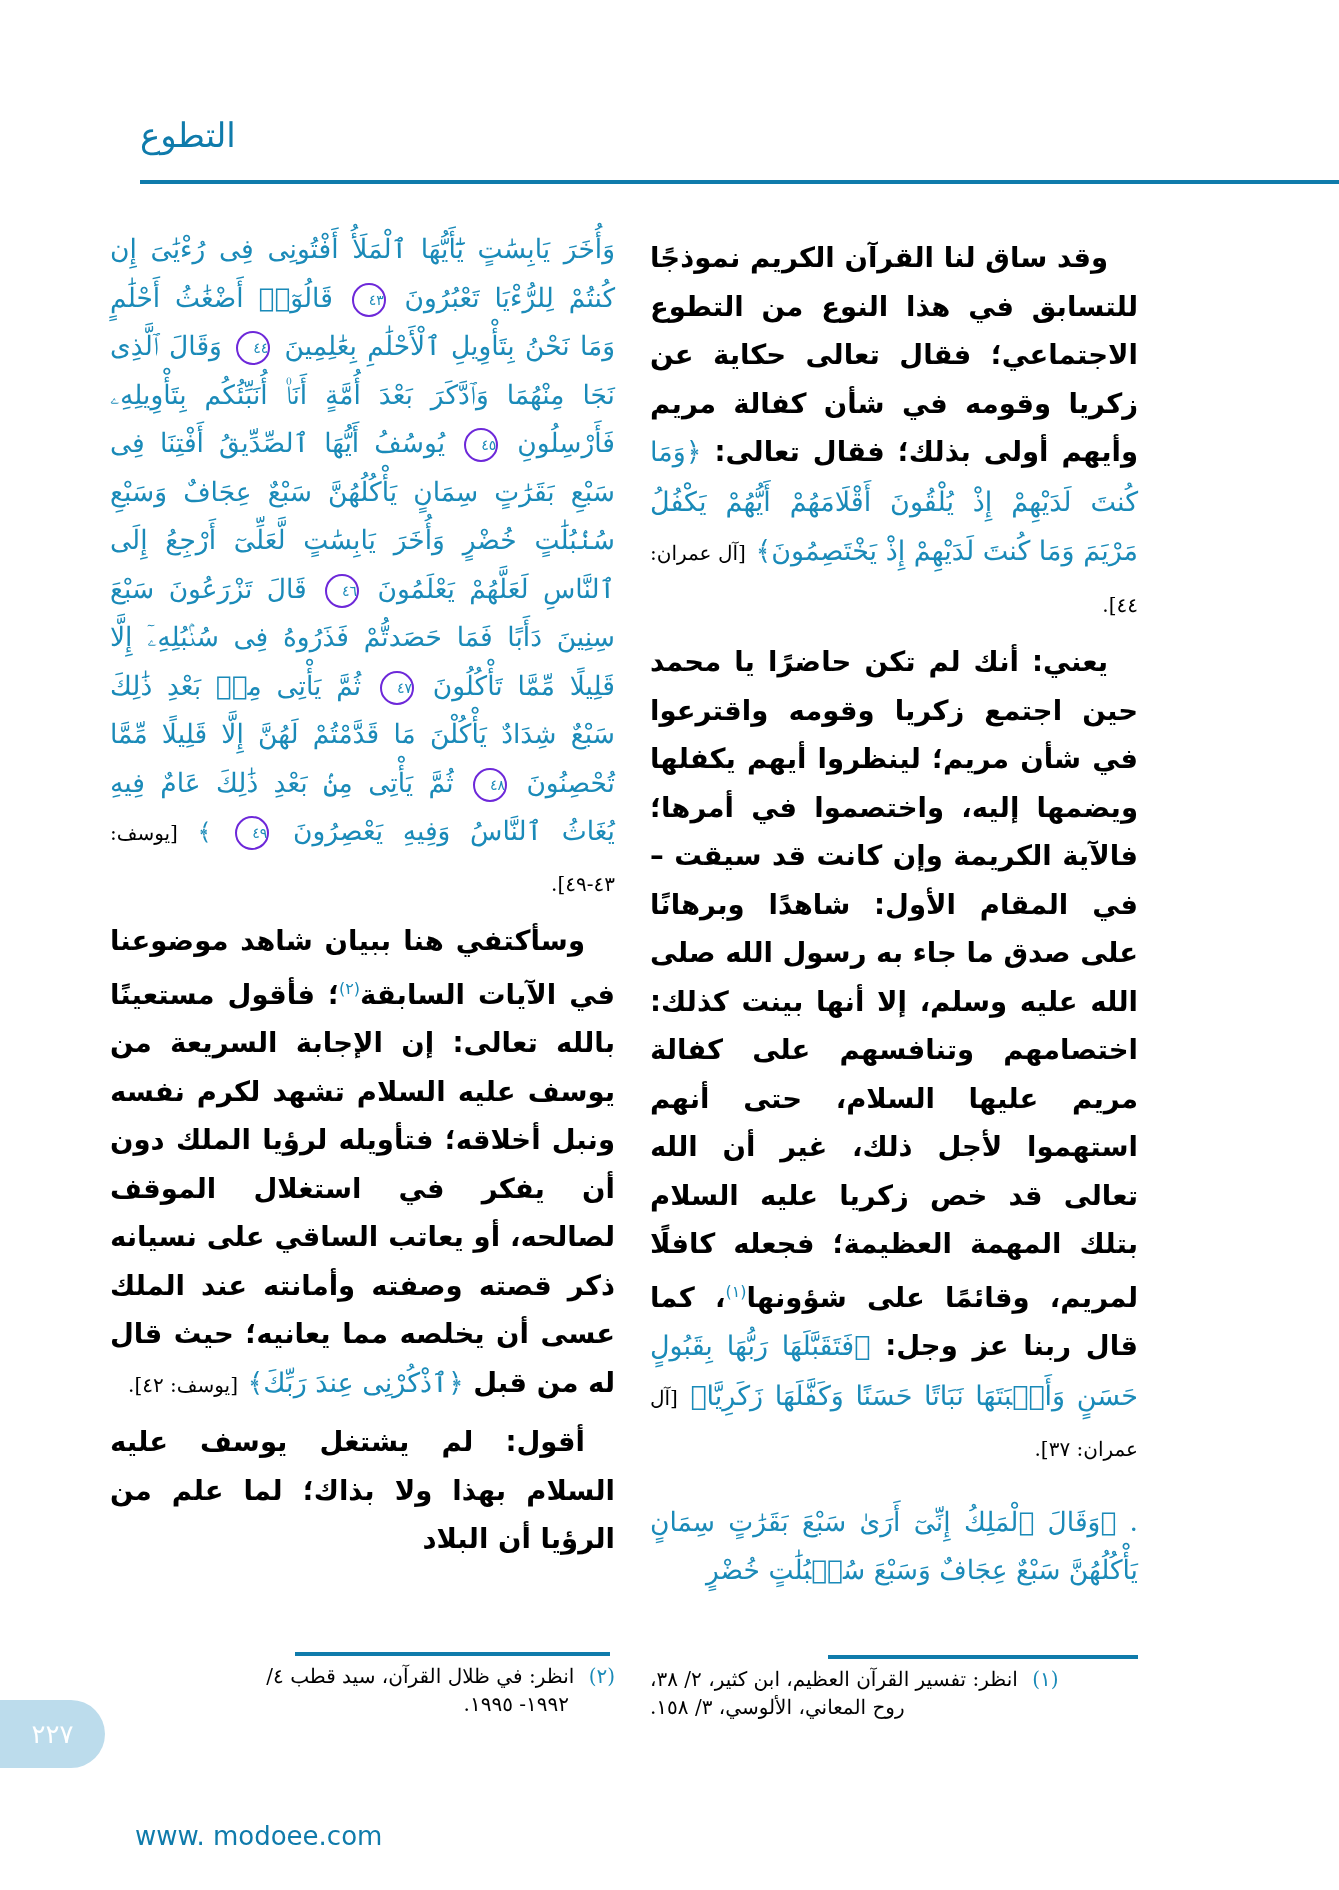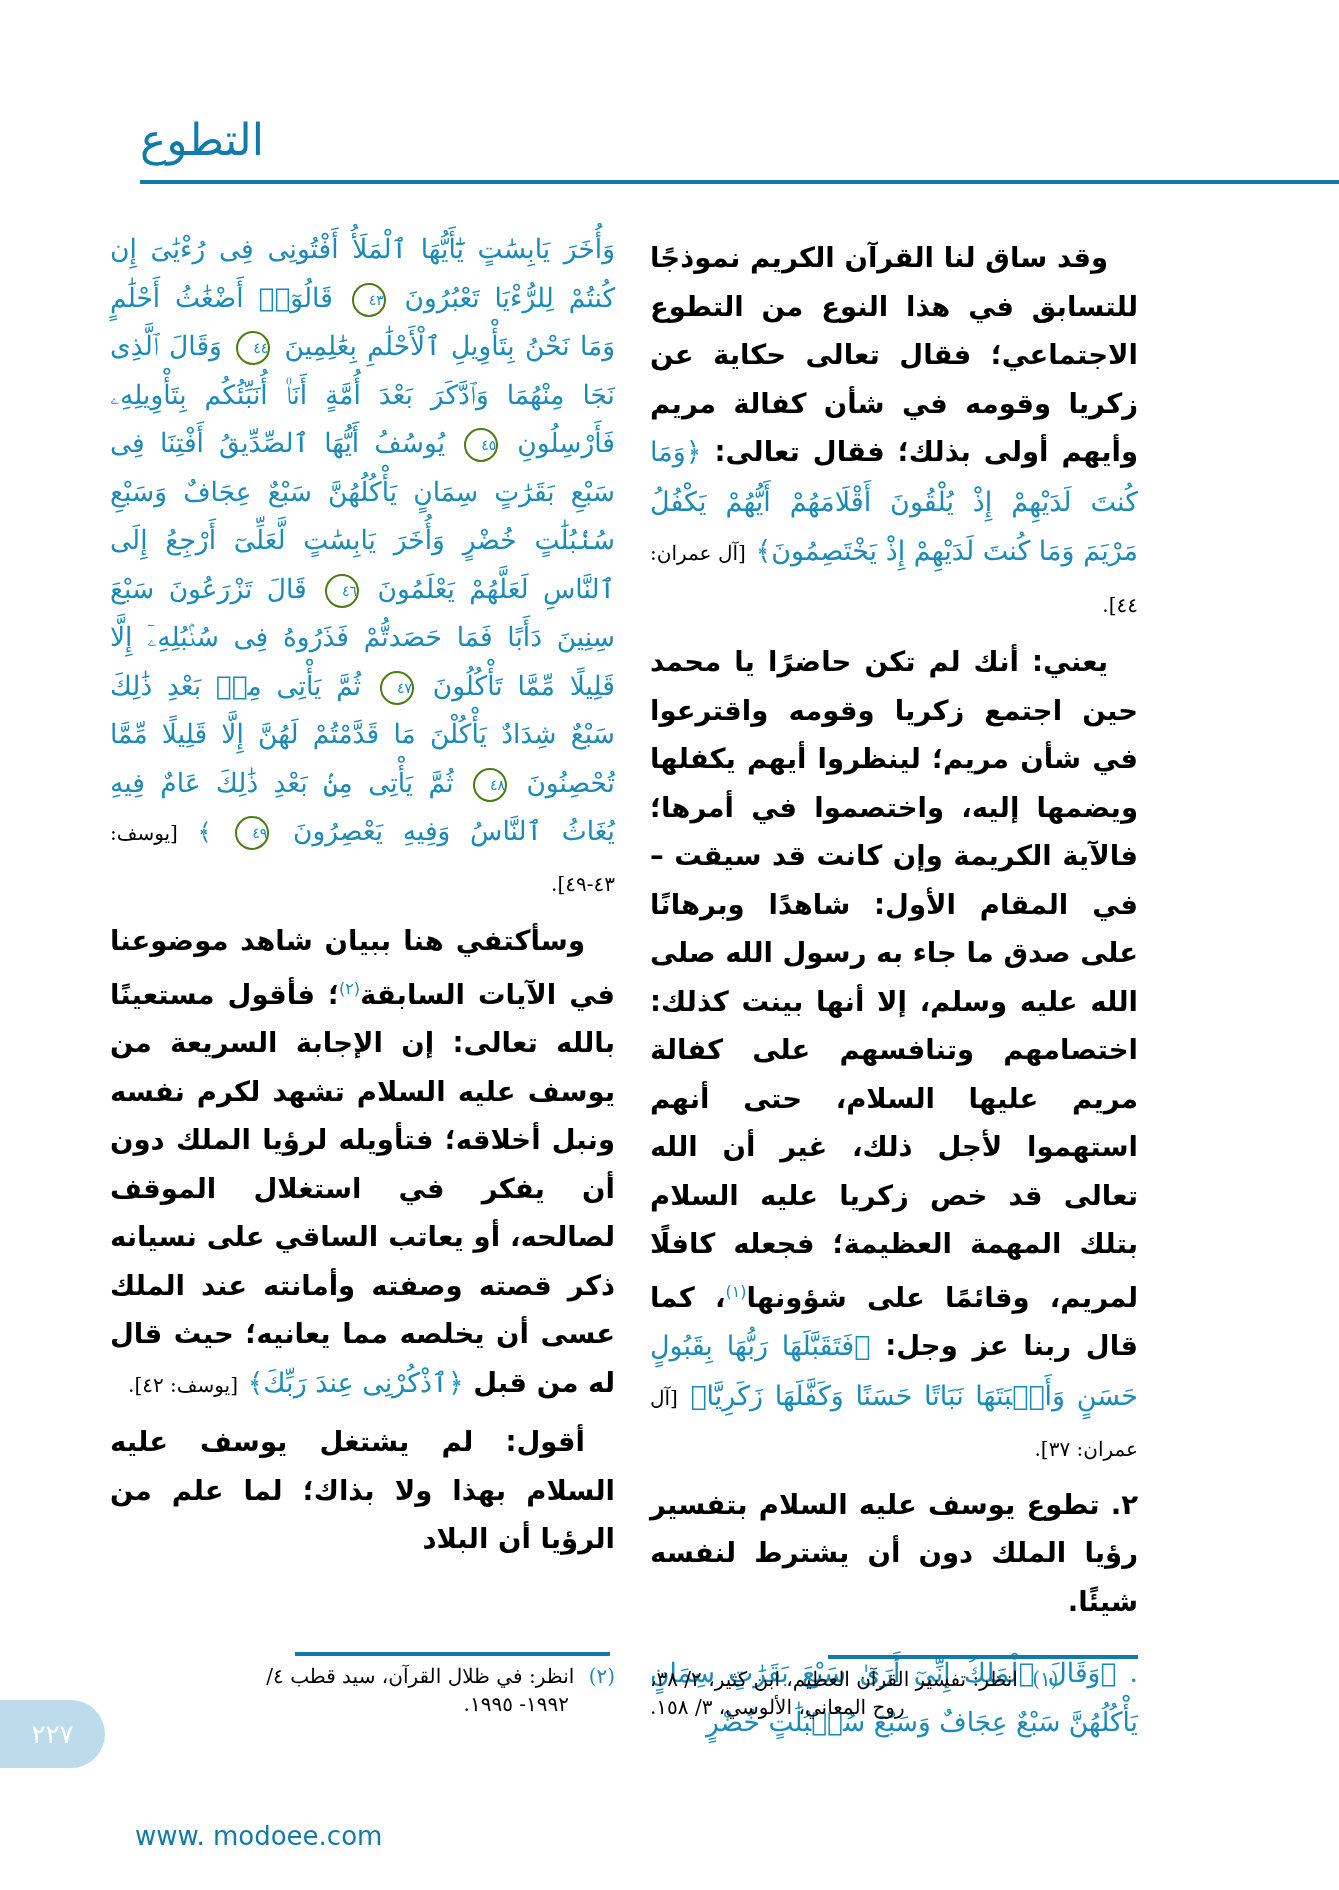--- a/index.html
+++ b/index.html
@@ -2,21 +2,21 @@
 <html lang="ar" dir="rtl"><head>
 <meta charset="utf-8">
 <style>
   html, body { margin: 0; padding: 0; background: #ffffff; }
   body {
     width: 1339px; height: 1890px; position: relative; overflow: hidden;
     font-family: "DejaVu Sans", sans-serif; color: #000;
   }
   .header-title {
     position: absolute; left: 140px; top: 118px;
-    font-family: "DejaVu Serif", serif; font-size: 44px; color: #0f7bab;
+    font-family: "DejaVu Serif", serif; font-size: 34px; color: #0f7bab;
     direction: rtl; line-height: 1;
   }
   .header-rule {
     position: absolute; left: 140px; top: 180px; width: 1199px; height: 4px;
     background: #0f7bab;
   }
   .col {
     position: absolute; direction: rtl; text-align: justify;
     text-align-last: right; font-size: 27.5px; line-height: 48.5px;
     font-weight: bold; font-family: "DejaVu Sans", sans-serif;
@@ -29,21 +29,21 @@
     color: #1a8ab8; font-family: "DejaVu Serif", serif; font-weight: normal;
     font-size: 27px;
   }
   .verse-block {
     color: #1a8ab8; font-family: "DejaVu Serif", serif; font-weight: normal;
     font-size: 26.5px; line-height: 48.5px; margin: 0; text-align: justify;
     text-align-last: right;
   }
   .bracket { color: #1a8ab8; font-weight: normal; font-size: 24px; }
   .ayah-num {
-    display: inline-block; width: 30px; height: 30px; border: 2px solid #4d7c0f;
+    display: inline-block; width: 30px; height: 30px; border: 2px solid #6d28d9;
     border-radius: 50%; color: #1a8ab8; font-size: 14px; line-height: 30px;
     text-align: center; vertical-align: middle; font-weight: normal;
     font-family: "DejaVu Sans", sans-serif; margin: 0 4px; text-indent: 0;
   }
   .ref { font-weight: normal; font-size: 20px; font-family: "DejaVu Serif", serif; color: #000; }
   .fn-mark { color: #1a8ab8; font-size: 16px; vertical-align: super; font-weight: normal; }
   .heading-num { font-weight: bold; }
   .fn-rule {
     position: absolute; height: 4px; background: #0f7bab;
   }
@@ -78,21 +78,20 @@
   <p class="para indent">
     <span>وقد ساق لنا القرآن الكريم نموذجًا للتسابق في هذا النوع من التطوع الاجتماعي؛ فقال تعالى حكاية عن زكريا وقومه في شأن كفالة مريم وأيهم أولى بذلك؛ فقال تعالى: </span>
     <span class="verse">﴿وَمَا كُنتَ لَدَيْهِمْ إِذْ يُلْقُونَ أَقْلَامَهُمْ أَيُّهُمْ يَكْفُلُ مَرْيَمَ وَمَا كُنتَ لَدَيْهِمْ إِذْ يَخْتَصِمُونَ﴾</span>
     <span class="ref">[آل عمران: ٤٤].</span>
   </p>
   <p class="para indent">
     <span>يعني: أنك لم تكن حاضرًا يا محمد حين اجتمع زكريا وقومه واقترعوا في شأن مريم؛ لينظروا أيهم يكفلها ويضمها إليه، واختصموا في أمرها؛ فالآية الكريمة وإن كانت قد سيقت – في المقام الأول: شاهدًا وبرهانًا على صدق ما جاء به رسول الله صلى الله عليه وسلم، إلا أنها بينت كذلك: اختصامهم وتنافسهم على كفالة مريم عليها السلام، حتى أنهم استهموا لأجل ذلك، غير أن الله تعالى قد خص زكريا عليه السلام بتلك المهمة العظيمة؛ فجعله كافلًا لمريم، وقائمًا على شؤونها</span><span class="fn-mark">(١)</span><span>، كما قال ربنا عز وجل: </span>
     <span class="verse">﴿فَتَقَبَّلَهَا رَبُّهَا بِقَبُولٍ حَسَنٍ وَأَنۢبَتَهَا نَبَاتًا حَسَنًا وَكَفَّلَهَا زَكَرِيَّا﴾</span>
     <span class="ref">[آل عمران: ٣٧].</span>
   </p>
-  <p class="para heading-num" style="margin-top:6px;">٢. تطوع يوسف عليه السلام بتفسير رؤيا الملك دون أن يشترط لنفسه شيئًا.</p>
   <p class="verse-block" style="margin-top:24px;">. ﴿وَقَالَ ٱلْمَلِكُ إِنِّىٓ أَرَىٰ سَبْعَ بَقَرَٰتٍ سِمَانٍ يَأْكُلُهُنَّ سَبْعٌ عِجَافٌ وَسَبْعَ سُنۢبُلَٰتٍ خُضْرٍ</p>
 </div>
 
 <div class="col col-left">
   <p class="verse-block">
     <span>وَأُخَرَ يَابِسَٰتٍ يَٰٓأَيُّهَا ٱلْمَلَأُ أَفْتُونِى فِى رُءْيَٰىَ إِن كُنتُمْ لِلرُّءْيَا تَعْبُرُونَ</span>
     <span class="ayah-num">٤٣</span>
     <span>قَالُوٓا۟ أَضْغَٰثُ أَحْلَٰمٍ وَمَا نَحْنُ بِتَأْوِيلِ ٱلْأَحْلَٰمِ بِعَٰلِمِينَ</span>
     <span class="ayah-num">٤٤</span>
     <span>وَقَالَ ٱلَّذِى نَجَا مِنْهُمَا وَٱدَّكَرَ بَعْدَ أُمَّةٍ أَنَا۠ أُنَبِّئُكُم بِتَأْوِيلِهِۦ فَأَرْسِلُونِ</span>

